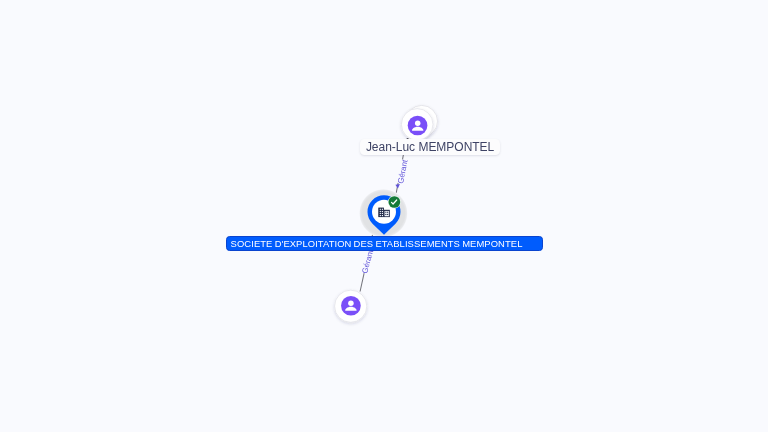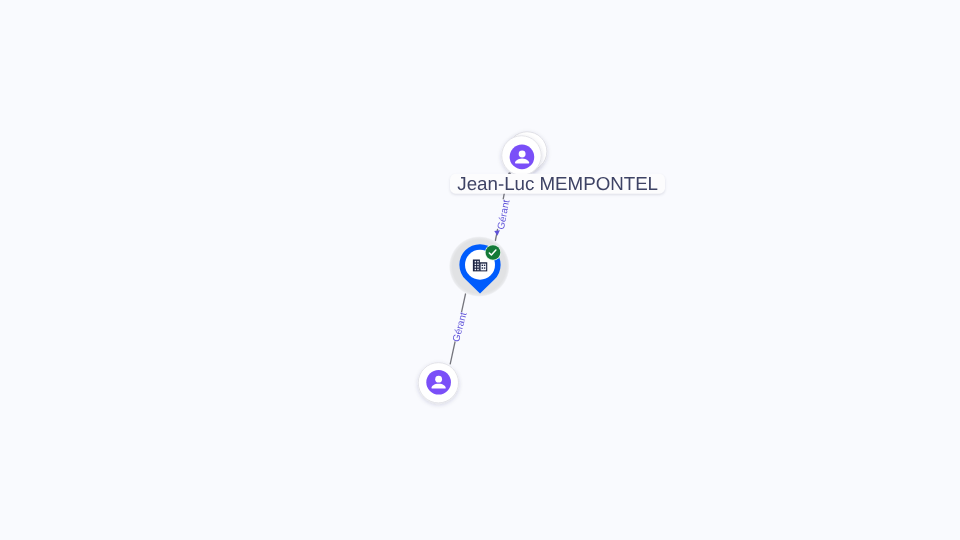--- a/index.html
+++ b/index.html
@@ -2,21 +2,21 @@
 <html><head>
 <meta charset="utf-8">
 <title>Graph</title>
 <style>
   html,body{margin:0;padding:0;}
   body{width:768px;height:432px;overflow:hidden;background:#f9fafe;
        font-family:"Liberation Sans",sans-serif;-webkit-font-smoothing:antialiased;}
   #canvas{position:relative;width:768px;height:432px;background:#f9fafe;}
   svg{position:absolute;left:0;top:0;}
   .nlabel{position:absolute;white-space:nowrap;background:#fcfcfd;color:#3e4365;
-          border-radius:4.5px;padding:0 6px;font-size:15px;line-height:17.5px;height:15.6px;
+          border-radius:4.5px;padding:0 6px;font-size:12px;line-height:17.5px;height:15.6px;
           letter-spacing:-0.02px;box-shadow:0 1px 2.2px rgba(40,40,80,.13);}
   .clabel{position:absolute;white-space:nowrap;background:#005cfd;color:#fff;
           border:0.6px solid #0a44cf;border-radius:3.6px;padding:0 4px;
           font-size:9.42px;line-height:14.2px;height:13.4px;overflow:hidden;
           letter-spacing:.08px;word-spacing:-0.5px;width:307px;box-sizing:content-box;}
 </style>
 </head>
 <body>
 
 <div id="canvas">
@@ -97,14 +97,15 @@
     <rect x="391.2" y="165.3" width="24" height="11" fill="#f9fafe"></rect>
     <text x="403.2" y="171.8" fill="#5f52d9" font-size="7.9" font-family="Liberation Sans, sans-serif" text-anchor="middle" dominant-baseline="middle">Gérant</text>
   </g>
   <g transform="rotate(-74.6 368.1 261.8)">
     <rect x="356.1" y="255.3" width="24" height="11" fill="#f9fafe"></rect>
     <text x="368.1" y="261.8" fill="#5f52d9" font-size="7.9" font-family="Liberation Sans, sans-serif" text-anchor="middle" dominant-baseline="middle">Gérant</text>
   </g>
 </svg>
 
 <div class="nlabel" style="left:359.9px;top:139.4px;">Jean-Luc MEMPONTEL</div>
+<div class="clabel" style="left:225.6px;top:235.8px;">SOCIETE D'EXPLOITATION DES ETABLISSEMENTS MEMPONTEL</div>
 
 </div>
 
 </body></html>

